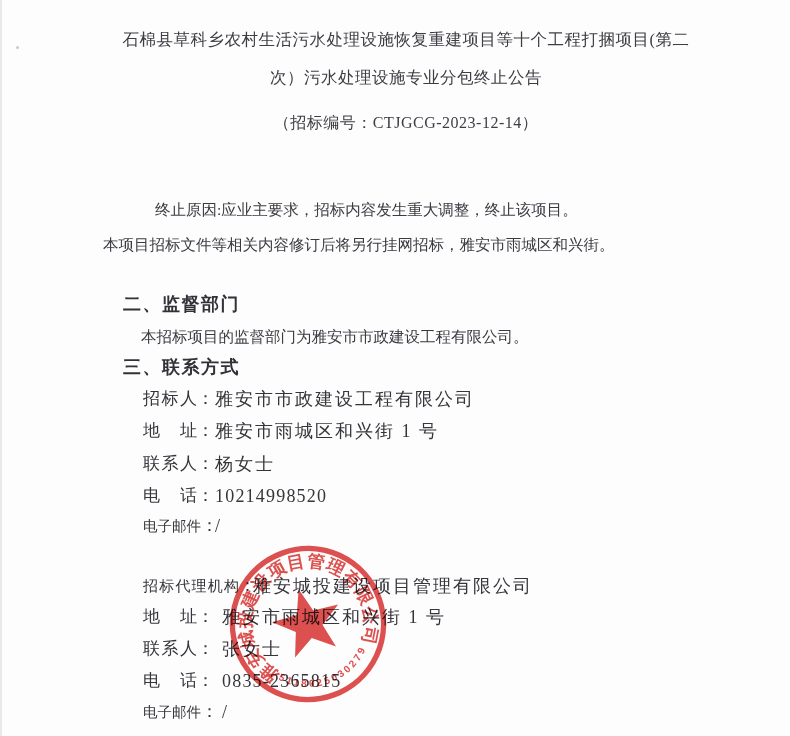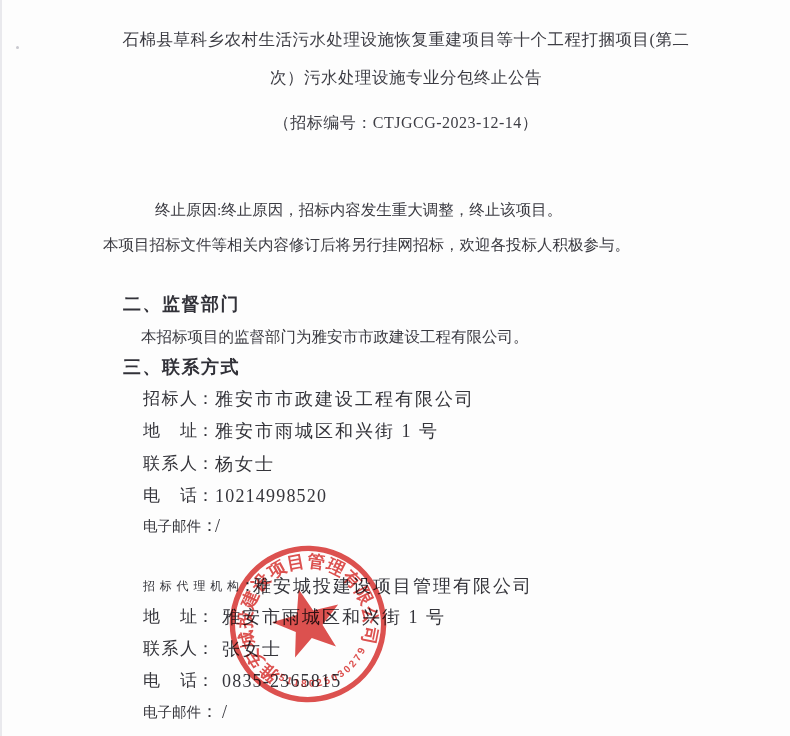--- a/index.html
+++ b/index.html
@@ -37,21 +37,21 @@
   
   .crow{
     position:absolute;left:143px;height:24px;line-height:24px;white-space:nowrap;
     color:#35353b;
   }
   .clab{
     display:inline-block;width:54px;font-size:17px;
     text-align:justify;text-align-last:justify;vertical-align:bottom;
   }
   .clab.w4{width:58px;font-size:14.5px;}
-  .clab.wide{width:96px;font-size:12px;text-align-last:justify;}
+  .clab.wide{width:96px;font-size:15px;text-align-last:justify;}
   .ccolon{font-size:17px;}
   .cval{
     position:absolute;top:0;font-size:18px;letter-spacing:2px;white-space:nowrap;
   }
   .cval.num{letter-spacing:1.2px;}
 
   
   .stamp{
     position:absolute;left:223px;top:539px;width:170px;height:170px;
     mix-blend-mode:multiply;opacity:.93;pointer-events:none;
@@ -62,22 +62,22 @@
 
 <div class="page">
 
   <div class="edge-left"></div>
   <div class="speck"></div>
 
   <div class="tline" style="top:66px">次）污水处理设施专业分包终止公告</div>
   <div class="tline" style="top:28px">石棉县草科乡农村生活污水处理设施恢复重建项目等十个工程打捆项目(第二</div>
   <div class="tline" style="top:111px;font-size:16px">（招标编号：CTJGCG-2023-12-14）</div>
 
-  <div class="para" style="top:199px;left:155px">终止原因:终止原因，招标内容发生重大调整，终止该项目。</div>
-  <div class="para" style="top:234px;left:103px">本项目招标文件等相关内容修订后将另行挂网招标，欢迎各投标人积极参与。</div>
+  <div class="para" style="top:199px;left:155px">终止原因:应业主要求，招标内容发生重大调整，终止该项目。</div>
+  <div class="para" style="top:234px;left:103px">本项目招标文件等相关内容修订后将另行挂网招标，雅安市雨城区和兴街。</div>
 
   <div class="shead" style="top:292px">二、监督部门</div>
   <div class="para" style="top:326px;left:141px">本招标项目的监督部门为雅安市市政建设工程有限公司。</div>
 
   <div class="shead" style="top:355px">三、联系方式</div>
 
   <div class="crow" style="top:387px">
     <span class="clab">招标人</span><span class="ccolon">：</span>
     <span class="cval" style="left:72px">雅安市市政建设工程有限公司</span>
   </div>

